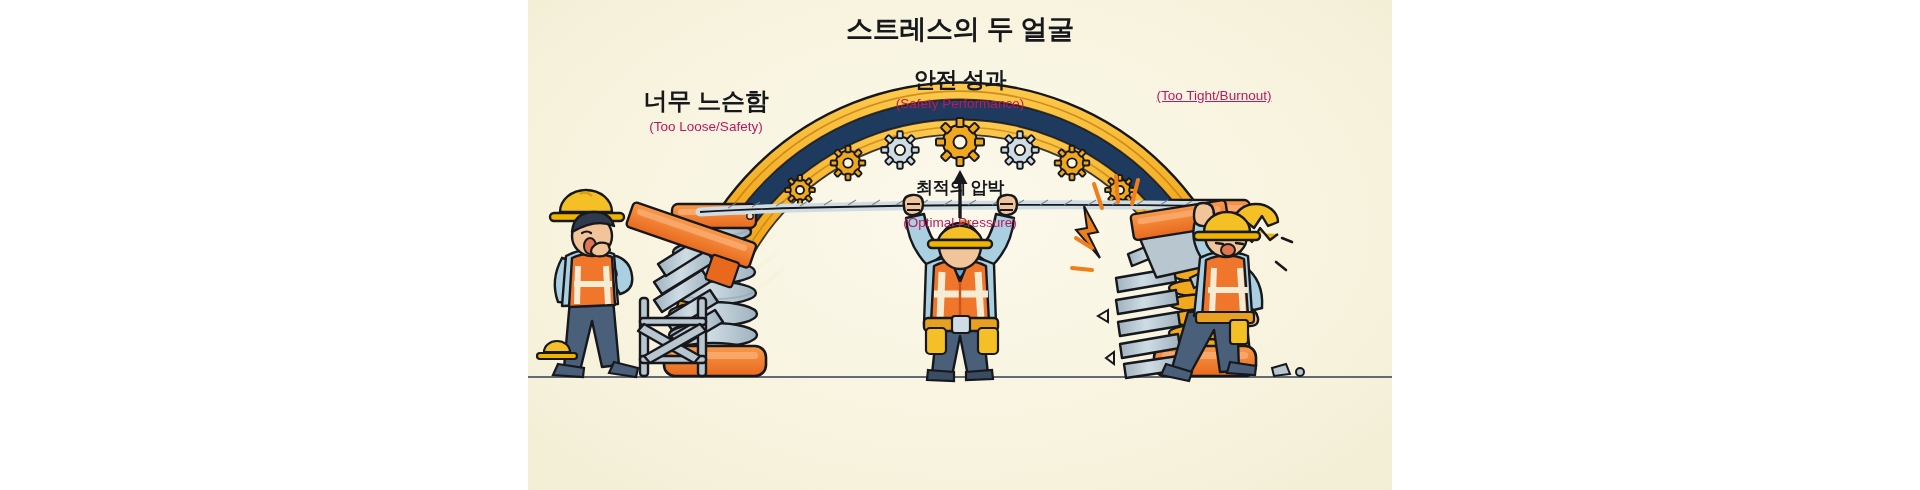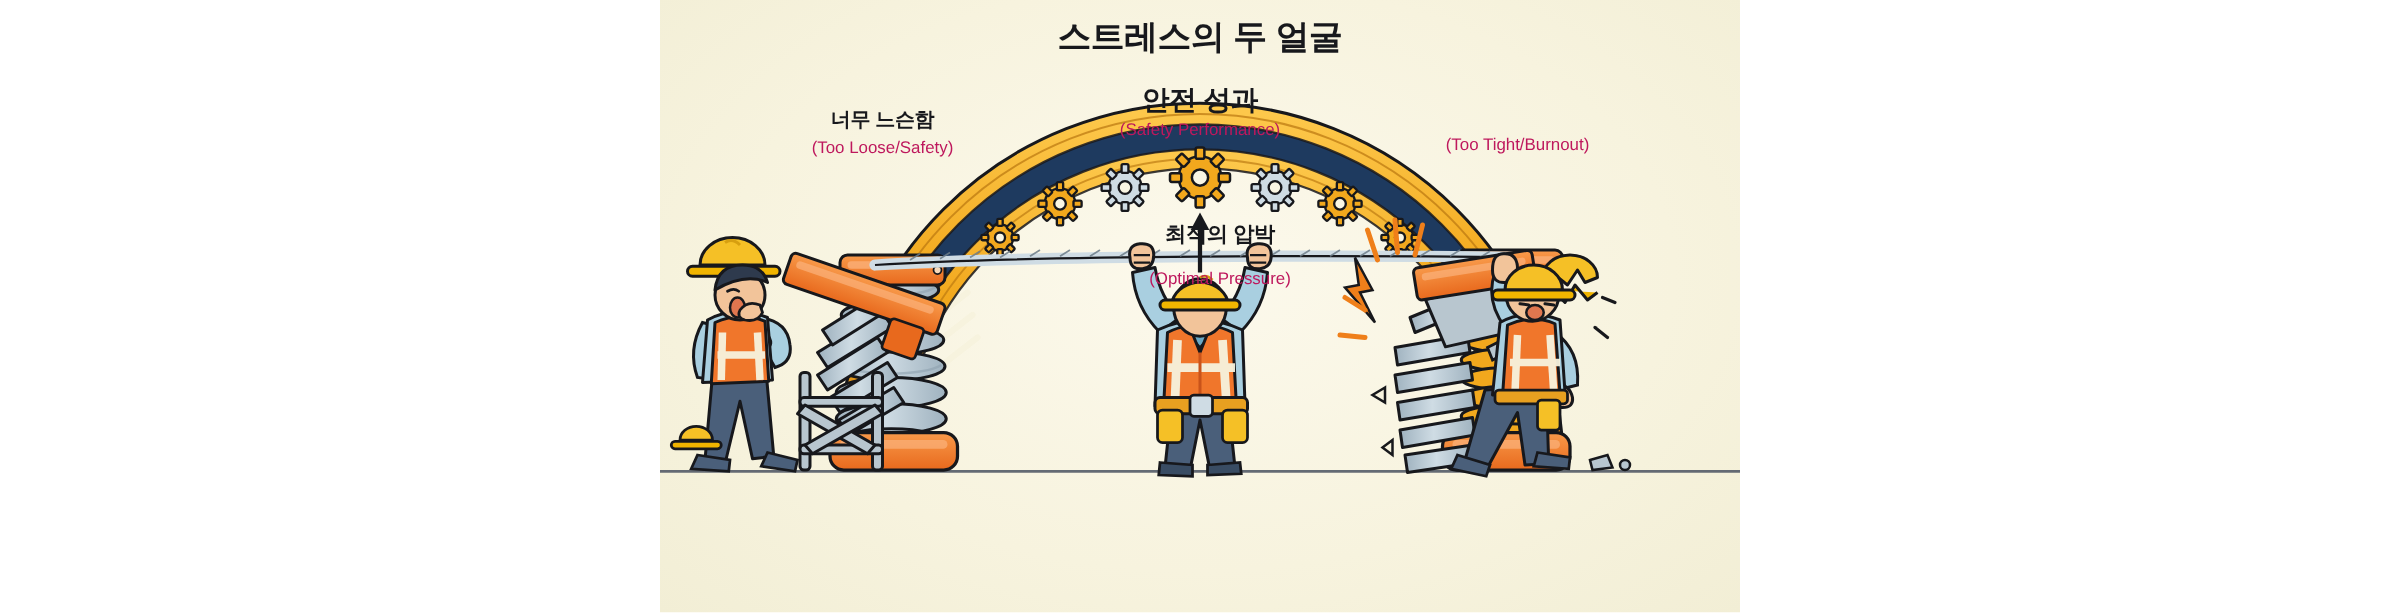--- a/index.html
+++ b/index.html
@@ -22,29 +22,29 @@
     background:radial-gradient(ellipse at 50% 45%, #fcf9ec 0%, #f7f3de 62%, #f2eed5 100%);
   }
 
   
   .txt{position:absolute;text-align:center;color:#17181c;line-height:1.12;}
   .kr{font-weight:700;letter-spacing:-0.3px;}
   .en{font-weight:400;color:#be185d;}
 
   #title{left:0;width:864px;top:14px;font-size:27px;}
   #lbl-left{left:28px;width:300px;top:88px;}
-  #lbl-left .kr{font-size:16px;}
+  #lbl-left .kr{font-size:24px;}
   #lbl-left .en{font-size:13.5px;margin-top:4px;}
   #lbl-center{left:282px;width:300px;top:68px;}
   #lbl-center .kr{font-size:22px;}
   #lbl-center .en{font-size:13.5px;margin-top:3px;}
   #lbl-right{left:536px;width:300px;top:88px;}
   #lbl-right .kr{font-size:19px;}
-  #lbl-right .en{font-size:13.5px;margin-top:20px;}
-  #lbl-optimal{left:298px;width:300px;top:178px;}
+  #lbl-right .en{font-size:13.5px;margin-top:0;text-decoration:underline;}
+  #lbl-optimal{left:282px;width:300px;top:178px;}
   #lbl-optimal .kr{font-size:17px;}
   #lbl-optimal .en{font-size:13.5px;margin-top:18px;}
 
   svg.art{position:absolute;left:0;top:0;width:864px;height:490px;}
 </style>
 </head>
 <body>
 
 <div id="stage">
   <div id="panel">

